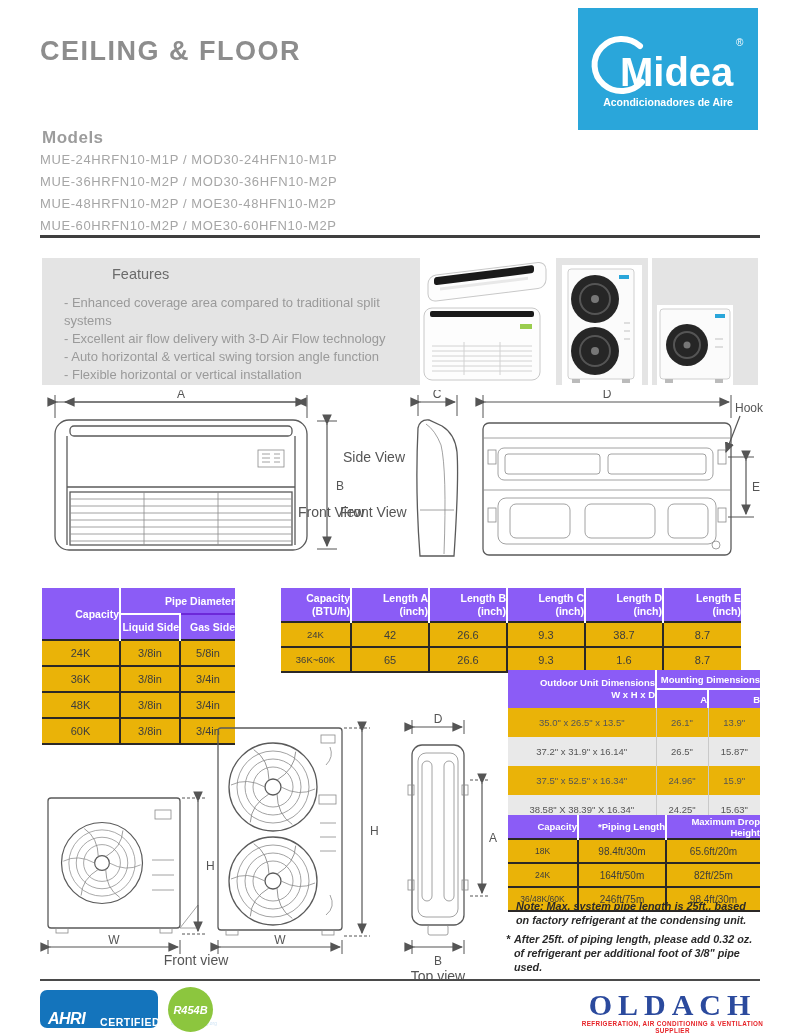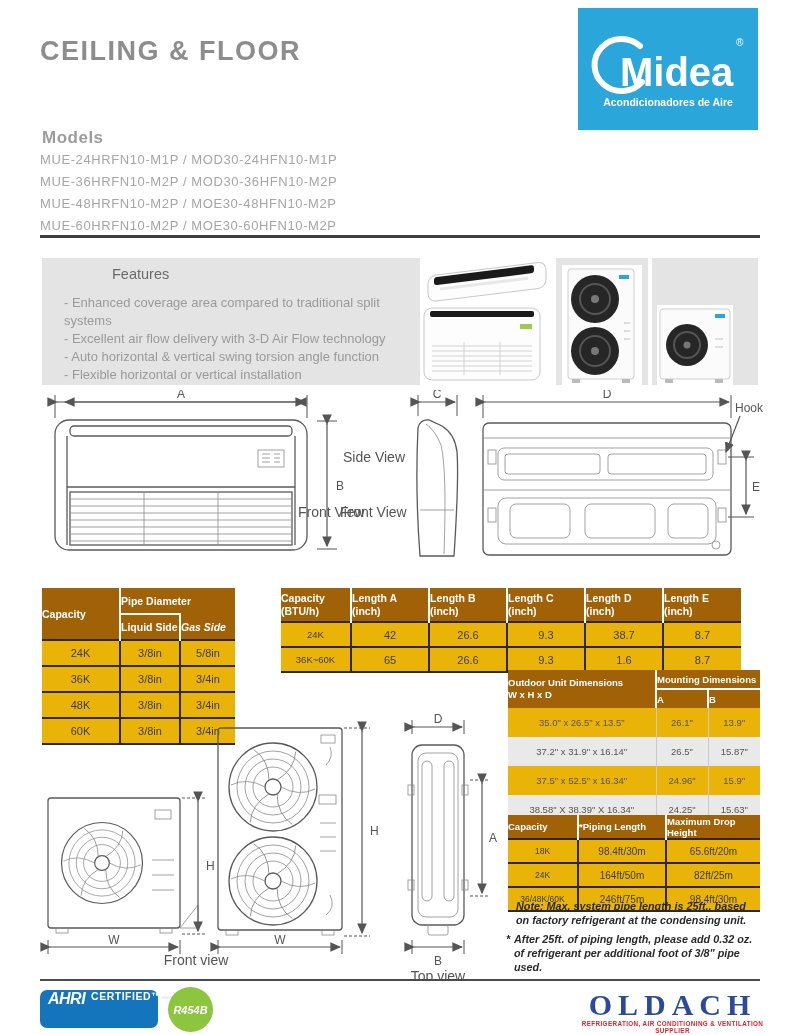--- a/index.html
+++ b/index.html
@@ -23,21 +23,21 @@
   
   svg text { font-family:"Liberation Sans", sans-serif; }
   .dia { stroke:#5a5a5a; fill:none; stroke-width:1.3; }
   .dia-thin { stroke:#8a8a8a; fill:none; stroke-width:0.8; }
   .dim { stroke:#555; fill:none; stroke-width:1.2; }
   .dimtxt { fill:#555; font-size:12px; }
   .viewtxt { fill:#555; font-size:14px; }
 
   
   table { border-collapse:collapse; table-layout:fixed; }
-  .dkh th { background:#a16207; color:#fff; font-weight:bold; text-align:left; vertical-align:middle; }
+  .dkh th { background:#8b5cf6; color:#fff; font-weight:bold; text-align:right; vertical-align:middle; }
   .sep-w { border-left:2px solid #fff; }
   td { text-align:center; vertical-align:middle; color:#3d3d3d; background:#eab308; }
 
   .pipe-tbl { left:42px; top:588px; }
   .pipe-tbl th { font-size:10.5px; height:26px; }
   .pipe-tbl td { font-size:11px; height:26px; border-top:2px solid #2b2826; border-left:2px solid #2b2826; }
   .pipe-tbl td:first-child { border-left:none; }
   .pipe-tbl tr:last-child td { border-bottom:2px solid #2b2826; }
 
   .len-tbl { left:281px; top:588px; }
@@ -59,21 +59,21 @@
   .pip-tbl tr:last-child td { border-bottom:2px solid #2b2826; }
 
   
   .note { font-style:italic; font-weight:bold; color:#2a2a2a; font-size:10.8px; line-height:14px; }
   .note-star { position:absolute; left:-8px; top:0; }
 
   .rule-bottom { left:40px; top:979px; width:720px; height:2px; background:#4a4a4a; }
 
   
   .ahri { left:40px; top:990px; width:118px; height:38px; background:#1474bc; border-radius:7px;
-          display:flex; align-items:flex-start; padding:0 8px; gap:6px; }
+          display:flex; align-items:flex-end; padding:0 8px; gap:15px; }
   .ahri-logo { color:#fff; font-size:16px; font-weight:bold; font-style:italic; letter-spacing:-0.5px; }
   .ahri-right { display:flex; align-items:center; }
   .ahri-cert { color:#fff; font-size:10.5px; font-weight:bold; letter-spacing:0.5px; }
   .ahri-url { color:#cfe4f5; font-size:4.8px; margin-top:2px; }
   .r454b { left:168px; top:987px; width:45px; height:45px; background:#8cc63e; border-radius:50%;
            display:flex; align-items:center; justify-content:center; color:#fff;
            font-size:11px; font-weight:bold; font-style:italic; }
   .oldach { left:575px; top:991px; width:195px; text-align:center; }
   .oldach-name { font-family:"Liberation Serif", serif; font-size:30px; font-weight:bold;
                  color:#2b4a9d; letter-spacing:6px; line-height:28px; }
@@ -272,21 +272,21 @@
         <col style="width:60px">
         <col style="width:55px">
       </colgroup>
     <tbody>
         <tr>
       <th rowspan="2">Capacity</th>
       <th colspan="2" class="sep-w">Pipe Diameter</th>
     </tr>
     <tr>
       <th class="sep-w" style="border-top:2px solid #fff;">Liquid Side</th>
-      <th class="sep-w" style="border-top:2px solid #a16207;font-style:italic;">Gas Side</th>
+      <th class="sep-w" style="border-top:2px solid #6d28d9;">Gas Side</th>
     </tr>
     <tr>
       <td>24K</td>
       <td>3/8in</td>
       <td>5/8in</td>
     </tr>
     <tr>
       <td>36K</td>
       <td>3/8in</td>
       <td>3/4in</td>

